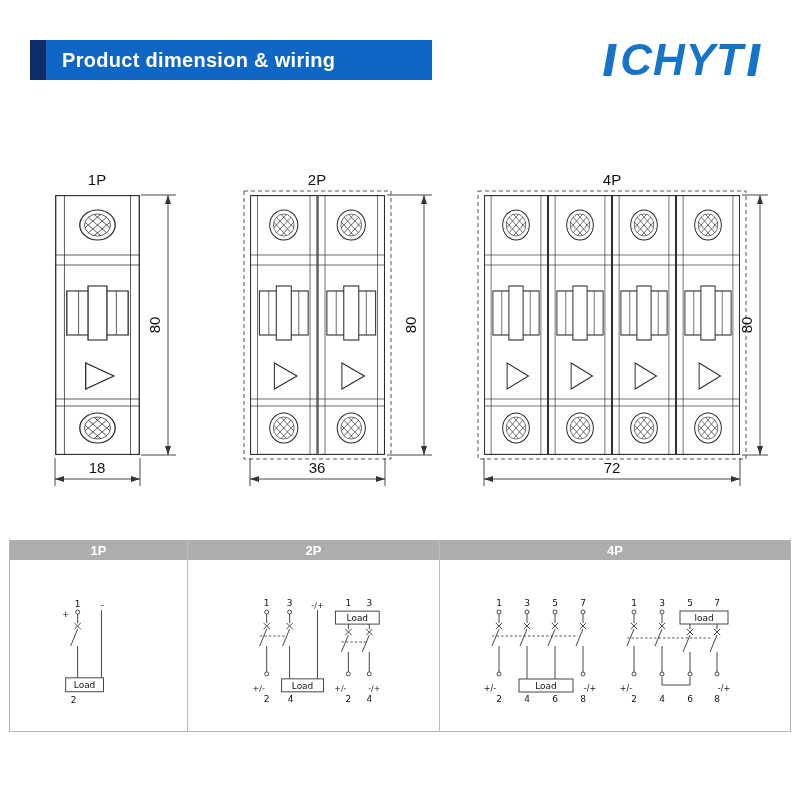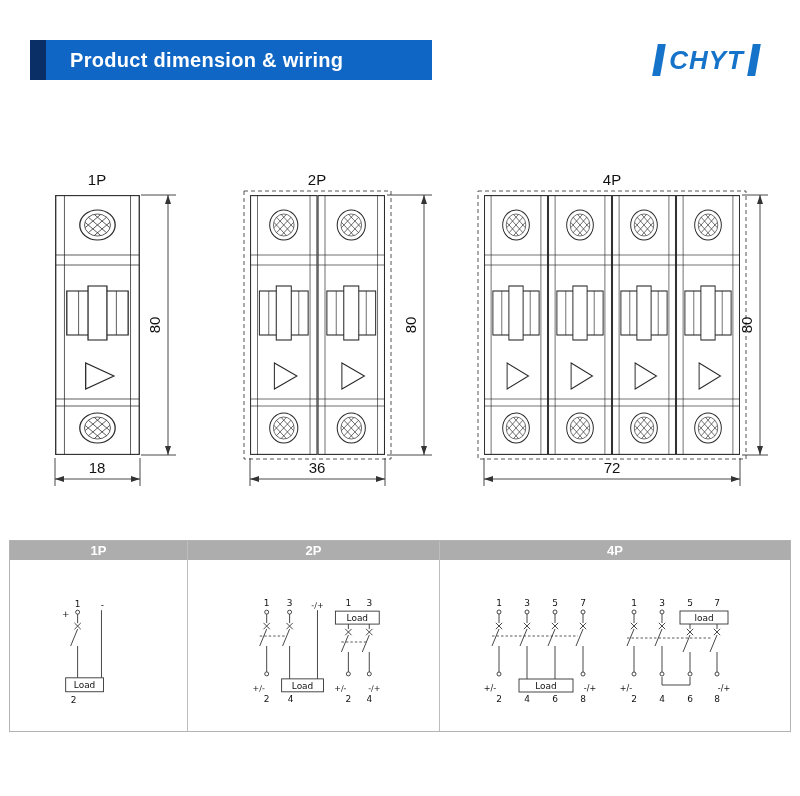--- a/index.html
+++ b/index.html
@@ -3,24 +3,24 @@
 <meta charset="utf-8">
 <style>
   html,body{margin:0;padding:0;}
   body{
     width:800px;height:796px;position:relative;background:#ffffff;
     font-family:"Liberation Sans", sans-serif;overflow:hidden;
   }
   
   .banner{position:absolute;left:30px;top:40px;width:402px;height:40px;background:#0f66c5;display:flex;align-items:center;}
   .banner-accent{position:absolute;left:0;top:0;width:16px;height:40px;background:#0a2e66;}
-  .banner-title{color:#ffffff;font-size:20px;font-weight:bold;padding-left:40px;white-space:nowrap;letter-spacing:0.3px;}
+  .banner-title{color:#ffffff;font-size:20px;font-weight:bold;padding-left:32px;white-space:nowrap;letter-spacing:0.3px;}
   .logo{position:absolute;right:42px;top:40px;height:40px;display:flex;align-items:center;gap:6px;color:#1573c9;}
   .logo-bar{width:8px;height:32px;background:#1573c9;transform:skewX(-10deg);}
-  .logo-text{font-size:26px;font-weight:bold;font-style:italic;letter-spacing:1px;line-height:40px;}
+  .logo-text{font-size:44px;font-weight:bold;font-style:italic;letter-spacing:1px;line-height:40px;}
   
   .drawings{position:absolute;left:0;top:158px;}
   .k{stroke:#2a2a2a;stroke-width:1.1;fill:none;}
   .kf{stroke:#2a2a2a;stroke-width:1.1;fill:#ffffff;}
   .k2{stroke:#2a2a2a;stroke-width:0.7;fill:none;}
   .dsh{stroke:#555555;stroke-width:1;fill:none;stroke-dasharray:4 3;}
   .dl{stroke:#333333;stroke-width:0.9;fill:none;}
   .ar{fill:#333333;stroke:none;}
   .dlab{font-size:15px;fill:#111111;text-anchor:middle;font-family:"Liberation Sans",sans-serif;}
   .dim{font-size:15px;fill:#111111;text-anchor:middle;font-family:"Liberation Sans",sans-serif;}

